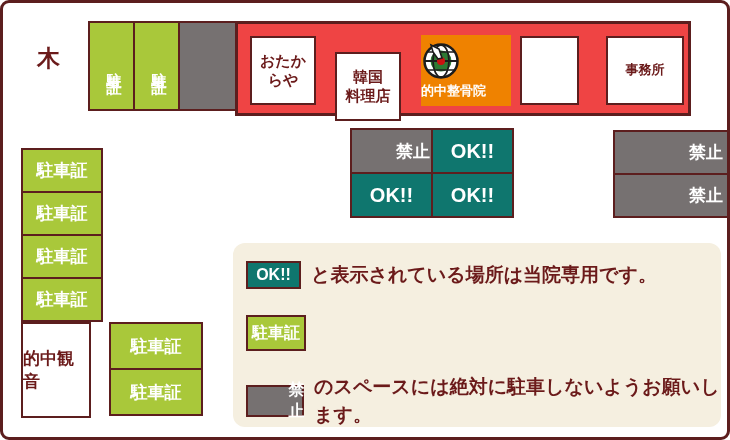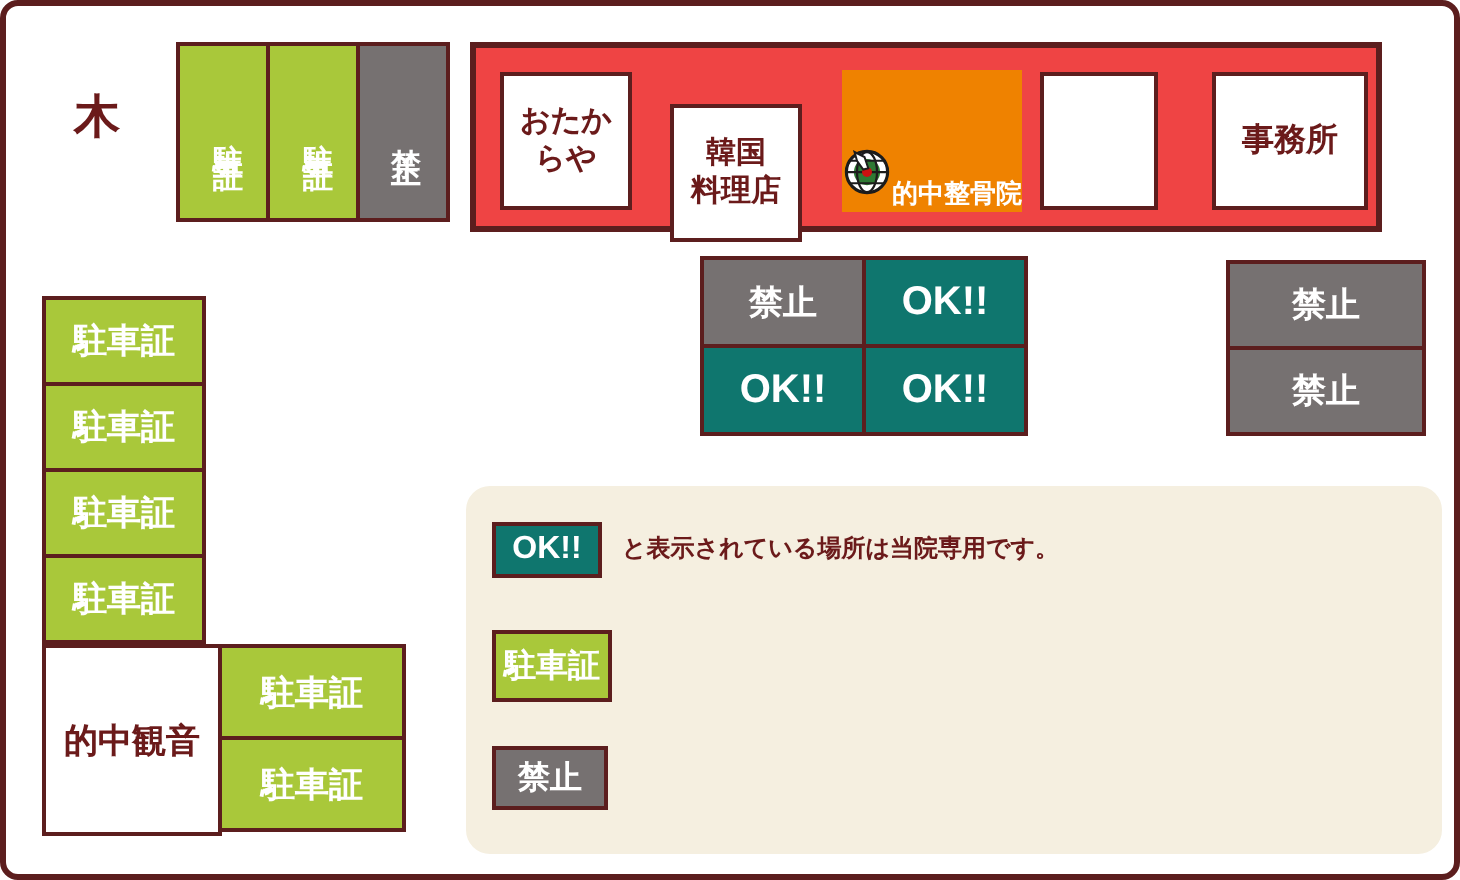--- a/index.html
+++ b/index.html
@@ -13,21 +13,21 @@
   .tree{position:absolute;left:34px;top:40px;font-size:23px;font-weight:bold;color:#6b1a1a;}
 
   
   .group{position:absolute;background:#5c1e1e;padding:2px;display:flex;gap:2px;}
   .col{flex-direction:column;}
   .cell{
     display:flex;align-items:center;justify-content:center;
     color:#fff;font-weight:bold;text-align:center;
   }
   .green{background:#a9c83a;font-family:Liberation Mono, monospace;}
-  .gray{background:#767171;}
+  .gray{background:#767171;padding-left:43px;}
   .okor{background:#0f766e;}
 
   
   .top-strip{left:85px;top:18px;}
   .top-strip .cell{width:43px;height:86px;font-size:15px;}
   .vert{writing-mode:vertical-rl;text-orientation:upright;letter-spacing:4px;}
 
   
   .bigbox{
     position:absolute;left:232px;top:18px;width:456px;height:95px;
@@ -35,44 +35,44 @@
   }
   .bcell{
     position:absolute;box-sizing:border-box;border:2px solid #5c1e1e;background:#fff;
     display:flex;align-items:center;justify-content:center;text-align:center;
     color:#6b1a1a;font-weight:bold;font-size:15px;line-height:1.25;white-space:pre-line;
   }
   .b1{left:12px;top:12px;width:66px;height:69px;}
   .b2{left:97px;top:28px;width:66px;height:69px;}
   .bclinic{
     position:absolute;left:183px;top:11px;width:90px;height:71px;background:#ef8200;
-    display:flex;flex-direction:row;align-items:flex-end;justify-content:center;
+    display:flex;flex-direction:column;align-items:flex-start;justify-content:center;
   }
   .bclinic .clabel{color:#fff;font-weight:bold;font-size:13px;margin-top:1px;white-space:nowrap;}
   .b4{left:282px;top:12px;width:59px;height:69px;}
-  .b5{left:368px;top:12px;width:78px;height:69px;font-size:16px;}
+  .b5{left:368px;top:12px;width:78px;height:69px;font-size:13px;}
 
   
   .center-grid{left:347px;top:125px;display:grid;grid-template-columns:79px 79px;grid-auto-rows:42px;}
   .center-grid .cell{font-size:17px;}
   .center-grid .okor{font-size:20px;}
 
   
   .right-col{left:610px;top:127px;}
   .right-col .cell{width:96px;height:41px;font-size:17px;}
 
   
   .left-col{left:18px;top:145px;}
   .left-col .cell{width:78px;height:41px;font-size:17px;}
 
   
   .kannon{
-    position:absolute;left:18px;top:319px;width:90px;height:96px;box-sizing:border-box;
+    position:absolute;left:18px;top:319px;width:70px;height:96px;box-sizing:border-box;
     border:2px solid #5c1e1e;background:#fff;display:flex;align-items:center;justify-content:center;
-    color:#6b1a1a;font-weight:bold;font-size:17px;text-align:center;
+    color:#6b1a1a;font-weight:bold;font-size:17px;
   }
   .kannon-spots{left:106px;top:319px;}
   .kannon-spots .cell{width:90px;height:44px;font-size:17px;}
 
   
   .legend{
     position:absolute;left:230px;top:240px;width:488px;height:184px;
     background:#f5efe0;border-radius:12px;
   }
   .lrow{position:absolute;left:13px;display:flex;align-items:center;}
@@ -80,21 +80,21 @@
   .lrow2{top:72px;}
   .lrow3{top:130px;}
   .badge{
     box-sizing:border-box;border:2px solid #5c1e1e;color:#fff;font-weight:bold;
     display:flex;align-items:center;justify-content:center;flex:0 0 auto;
   }
   .badge-ok{width:55px;height:28px;font-size:16px;}
   .badge-green{width:60px;height:36px;font-size:16px;}
   .badge-gray{width:58px;height:32px;font-size:16px;}
   .ltext{
-    margin-left:10px;color:#6b1a1a;font-weight:bold;font-size:12px;
+    margin-left:10px;color:#6b1a1a;font-weight:bold;font-size:19px;
     line-height:1.45;white-space:pre-line;
   }
 </style>
 </head>
 <body>
 
 <div class="canvas">
 
   <div class="tree">木</div>
 
@@ -154,16 +154,17 @@
   <div class="legend">
     <div class="lrow lrow1">
       <div class="badge badge-ok okor">OK!!</div>
       <div class="ltext">と表示されている場所は当院専用です。</div>
     </div>
     <div class="lrow lrow2">
       <div class="badge badge-green green">駐車証</div>
     </div>
     <div class="lrow lrow3">
       <div class="badge badge-gray gray">禁止</div>
+      <div class="ltext">のスペースには絶対に駐車しないようお願いします。</div>
     </div>
   </div>
 
 </div>
 
 </body></html>

